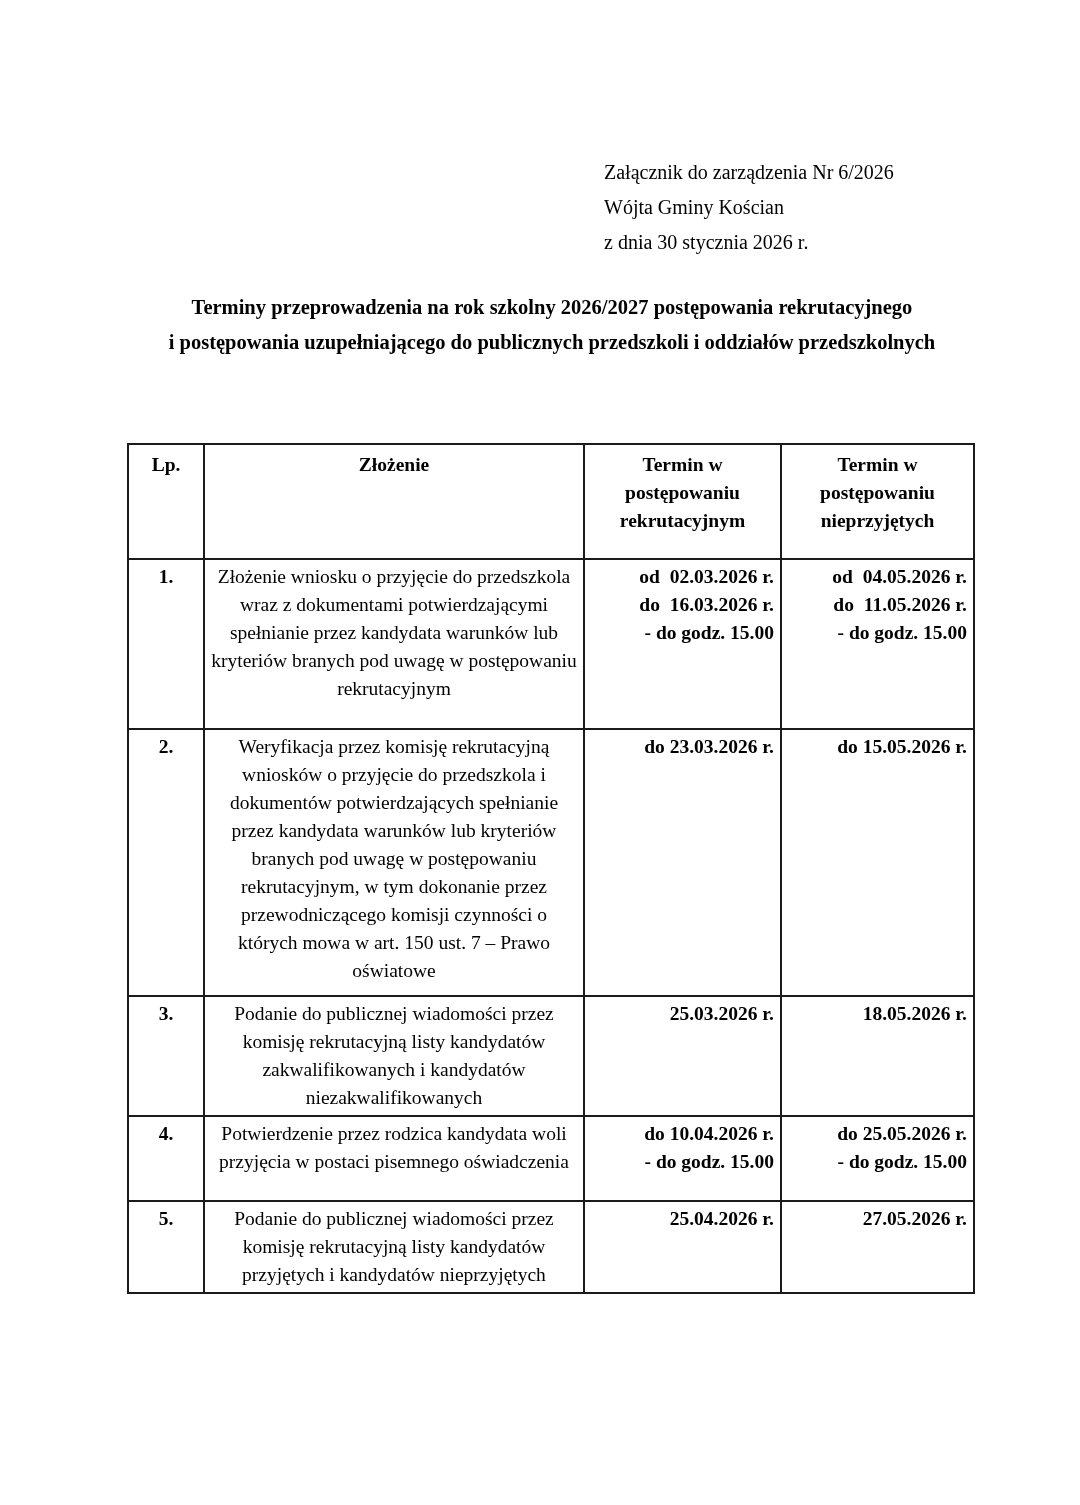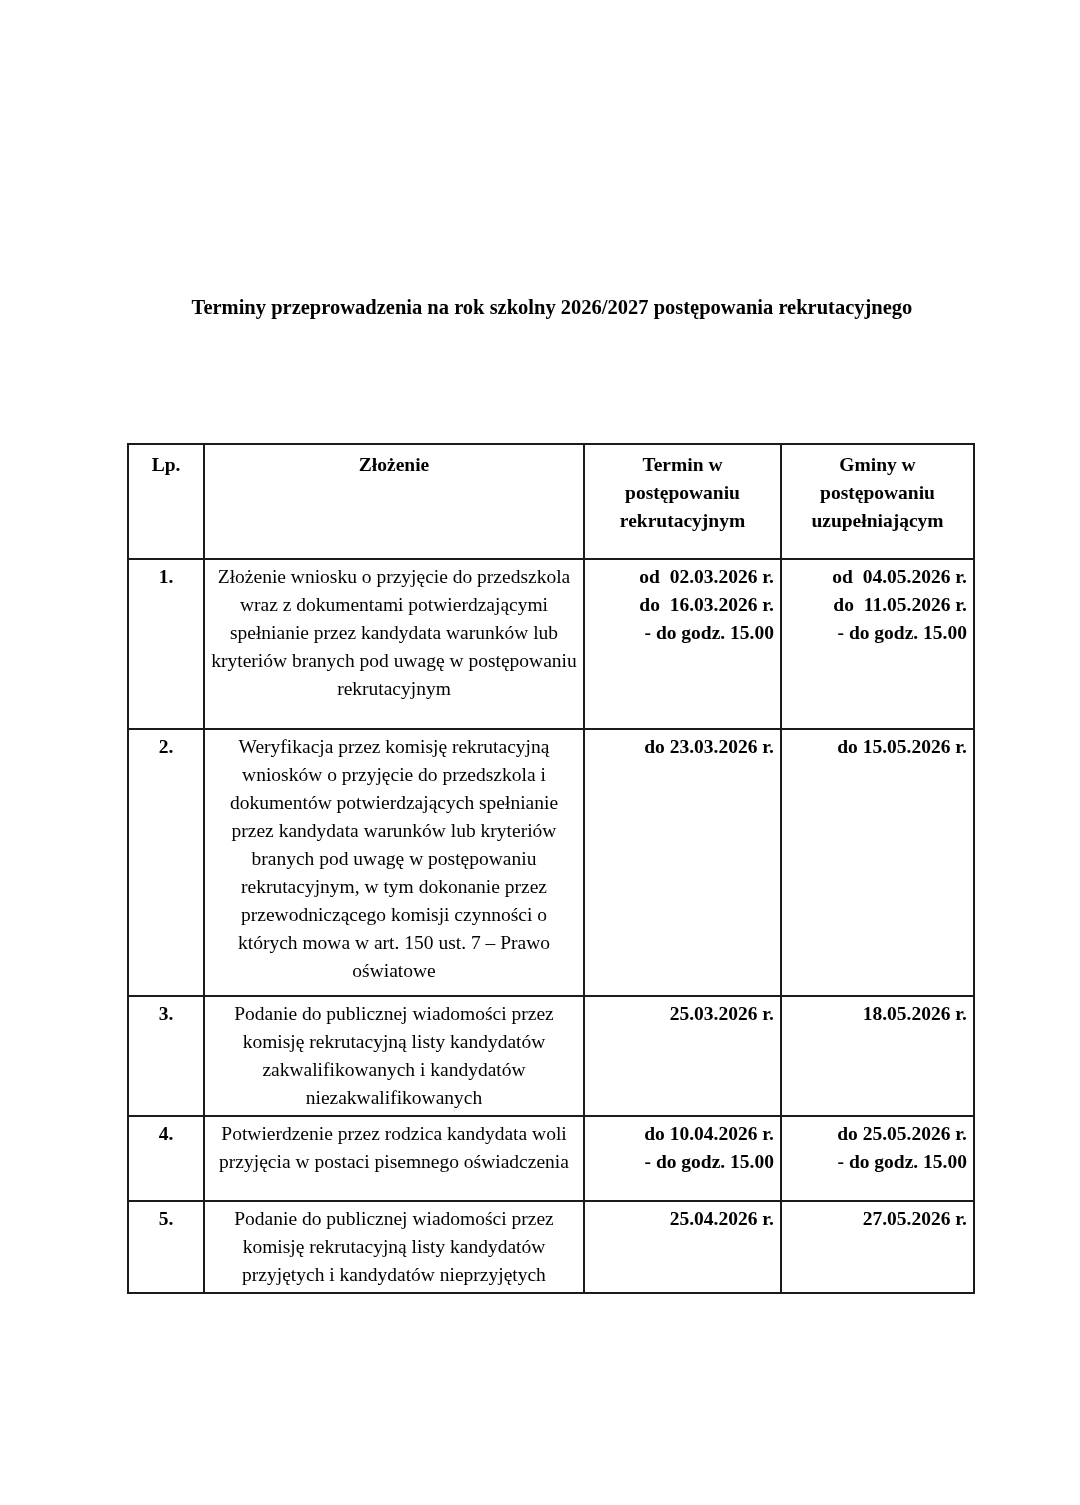--- a/index.html
+++ b/index.html
@@ -83,39 +83,43 @@
   tr.row-3     { height: 118px; }
   tr.row-4     { height: 85px;  }
   tr.row-5     { height: 85px;  }
 </style>
 </head>
 <body>
 
 <div class="page">
 
   <div class="annex">
+    <div>Załącznik do zarządzenia Nr 6/2026</div>
+    <div>Wójta Gminy Kościan</div>
+    <div>z dnia 30 stycznia 2026 r.</div>
   </div>
 
   <div class="doc-title">
     <div>Terminy przeprowadzenia na rok szkolny 2026/2027 postępowania rekrutacyjnego</div>
+    <div>i postępowania uzupełniającego do publicznych przedszkoli i oddziałów przedszkolnych</div>
   </div>
 
   <table class="schedule">
     <colgroup>
       <col style="width:76px">
       <col style="width:380px">
       <col style="width:197px">
       <col style="width:193px">
     </colgroup>
     <thead>
       <tr class="hdr-row">
         <th>Lp.</th>
         <th>Złożenie</th>
         <th>Termin w postępowaniu rekrutacyjnym</th>
-        <th>Gminy w postępowaniu uzupełniającym</th>
+        <th>Termin w postępowaniu nieprzyjętych</th>
       </tr>
     </thead>
     <tbody>
       <tr class="row-1">
         <td class="lp-cell">1.</td>
         <td class="activity-cell">Złożenie wniosku o przyjęcie do przedszkola wraz z dokumentami potwierdzającymi spełnianie przez kandydata warunków lub kryteriów branych pod uwagę w postępowaniu rekrutacyjnym</td>
         <td class="term-cell">od  02.03.2026 r.
 do  16.03.2026 r.
 - do godz. 15.00</td>
         <td class="term-cell">od  04.05.2026 r.

